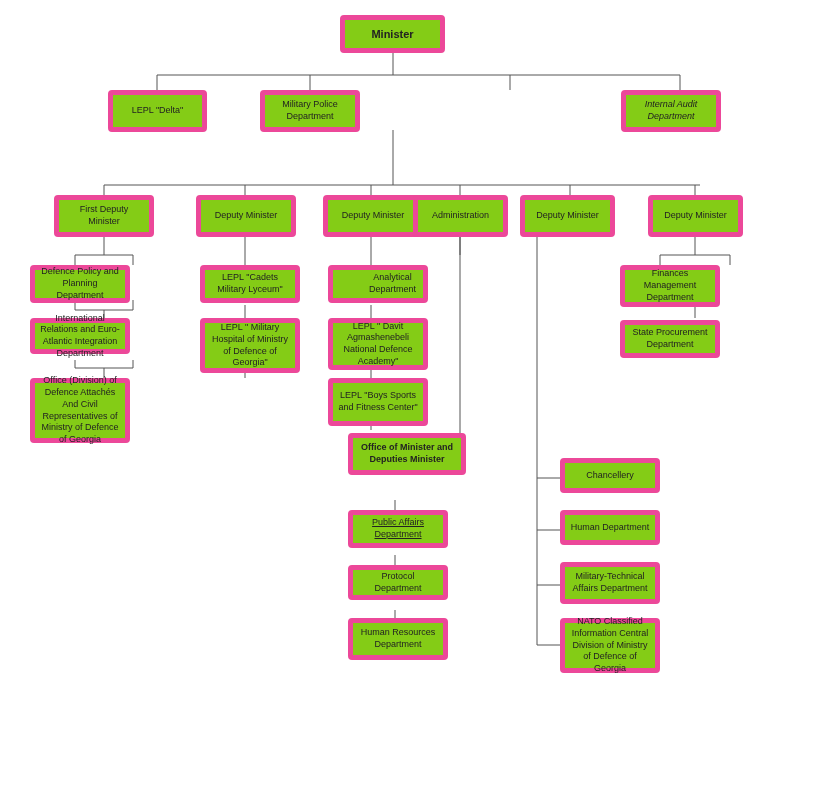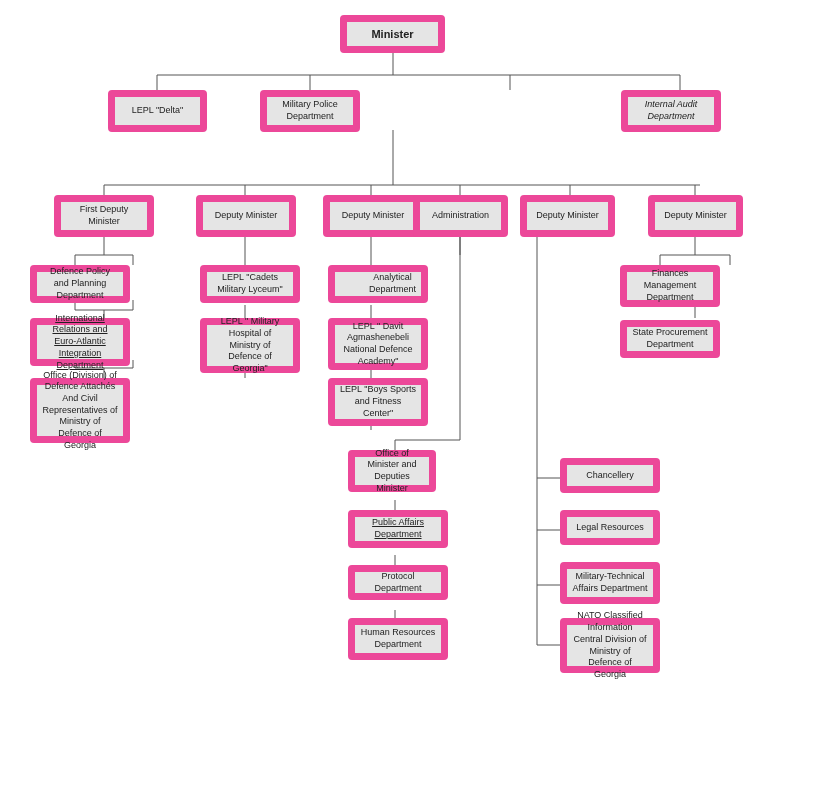--- a/index.html
+++ b/index.html
@@ -13,22 +13,22 @@
       overflow-x: hidden;
     }
     .org-chart {
       background: #fff;
       width: 820px;
       min-height: 800px;
       position: relative;
       padding: 10px;
     }
     .box {
-      border: 7px solid #ec4899;
-      background: #e5e5e5;
+      border: 5px solid #ec4899;
+      background: #84cc16;
       border-radius: 4px;
       text-align: center;
       padding: 4px 5px;
       position: absolute;
       font-size: 9px;
       line-height: 1.3;
       display: flex;
       align-items: center;
       justify-content: center;
     }
@@ -133,36 +133,36 @@
   <div class="box" style="left:621px; top:90px; width:100px; height:42px;font-style:italic;">Internal Audit Department</div>
 
   <div class="box" style="left:54px; top:195px; width:100px; height:42px;">First Deputy Minister</div>
   <div class="box" style="left:196px; top:195px; width:100px; height:42px;">Deputy Minister</div>
   <div class="box" style="left:323px; top:195px; width:100px; height:42px;">Deputy Minister</div>
   <div class="box" style="left:413px; top:195px; width:95px; height:42px;">Administration</div>
   <div class="box" style="left:520px; top:195px; width:95px; height:42px;">Deputy Minister</div>
   <div class="box" style="left:648px; top:195px; width:95px; height:42px;">Deputy Minister</div>
 
   <div class="box" style="left:30px; top:265px; width:100px; height:38px;">Defence Policy and Planning Department</div>
-  <div class="box" style="left:30px; top:318px; width:100px; height:48px;text-decoration:underline;">International Relations and Euro-Atlantic Integration Department</div>
+  <div class="box" style="left:30px; top:318px; width:100px; height:36px;">International Relations and Euro-Atlantic Integration Department</div>
   <div class="box" style="left:30px; top:378px; width:100px; height:65px;">Office (Division) of Defence Attachés And Civil Representatives of Ministry of Defence of Georgia</div>
 
   <div class="box" style="left:200px; top:265px; width:100px; height:38px;">LEPL "Cadets Military Lyceum"</div>
   <div class="box" style="left:200px; top:318px; width:100px; height:55px;">LEPL " Military Hospital of Ministry of Defence of Georgia"</div>
 
   <div class="box" style="left:328px; top:265px; width:100px; height:38px;padding-left:34px;">Analytical Department</div>
   <div class="box" style="left:328px; top:318px; width:100px; height:52px;">LEPL " Davit Agmashenebeli National Defence Academy"</div>
   <div class="box" style="left:328px; top:378px; width:100px; height:48px;">LEPL "Boys Sports and Fitness Center"</div>
 
   <div class="box" style="left:620px; top:265px; width:100px; height:42px;">Finances Management Department</div>
   <div class="box" style="left:620px; top:320px; width:100px; height:38px;">State Procurement Department</div>
 
-  <div class="box" style="left:348px; top:450px; width:88px; height:42px;">Office of Minister and Deputies Minister</div>
+  <div class="box" style="left:348px; top:433px; width:118px; height:42px;font-weight:bold;">Office of Minister and Deputies Minister</div>
   <div class="box" style="left:348px; top:510px; width:100px; height:38px;text-decoration:underline;">Public Affairs Department</div>
   <div class="box" style="left:348px; top:565px; width:100px; height:35px;">Protocol Department</div>
   <div class="box" style="left:348px; top:618px; width:100px; height:42px;">Human Resources Department</div>
 
   <div class="box" style="left:560px; top:458px; width:100px; height:35px;">Chancellery</div>
-  <div class="box" style="left:560px; top:510px; width:100px; height:35px;">Legal Resources</div>
+  <div class="box" style="left:560px; top:510px; width:100px; height:35px;">Human Department</div>
   <div class="box" style="left:560px; top:562px; width:100px; height:42px;">Military-Technical Affairs Department</div>
   <div class="box" style="left:560px; top:618px; width:100px; height:55px;">NATO Classified Information Central Division of Ministry of Defence of Georgia</div>
 
 </div>
 
 </body></html>

